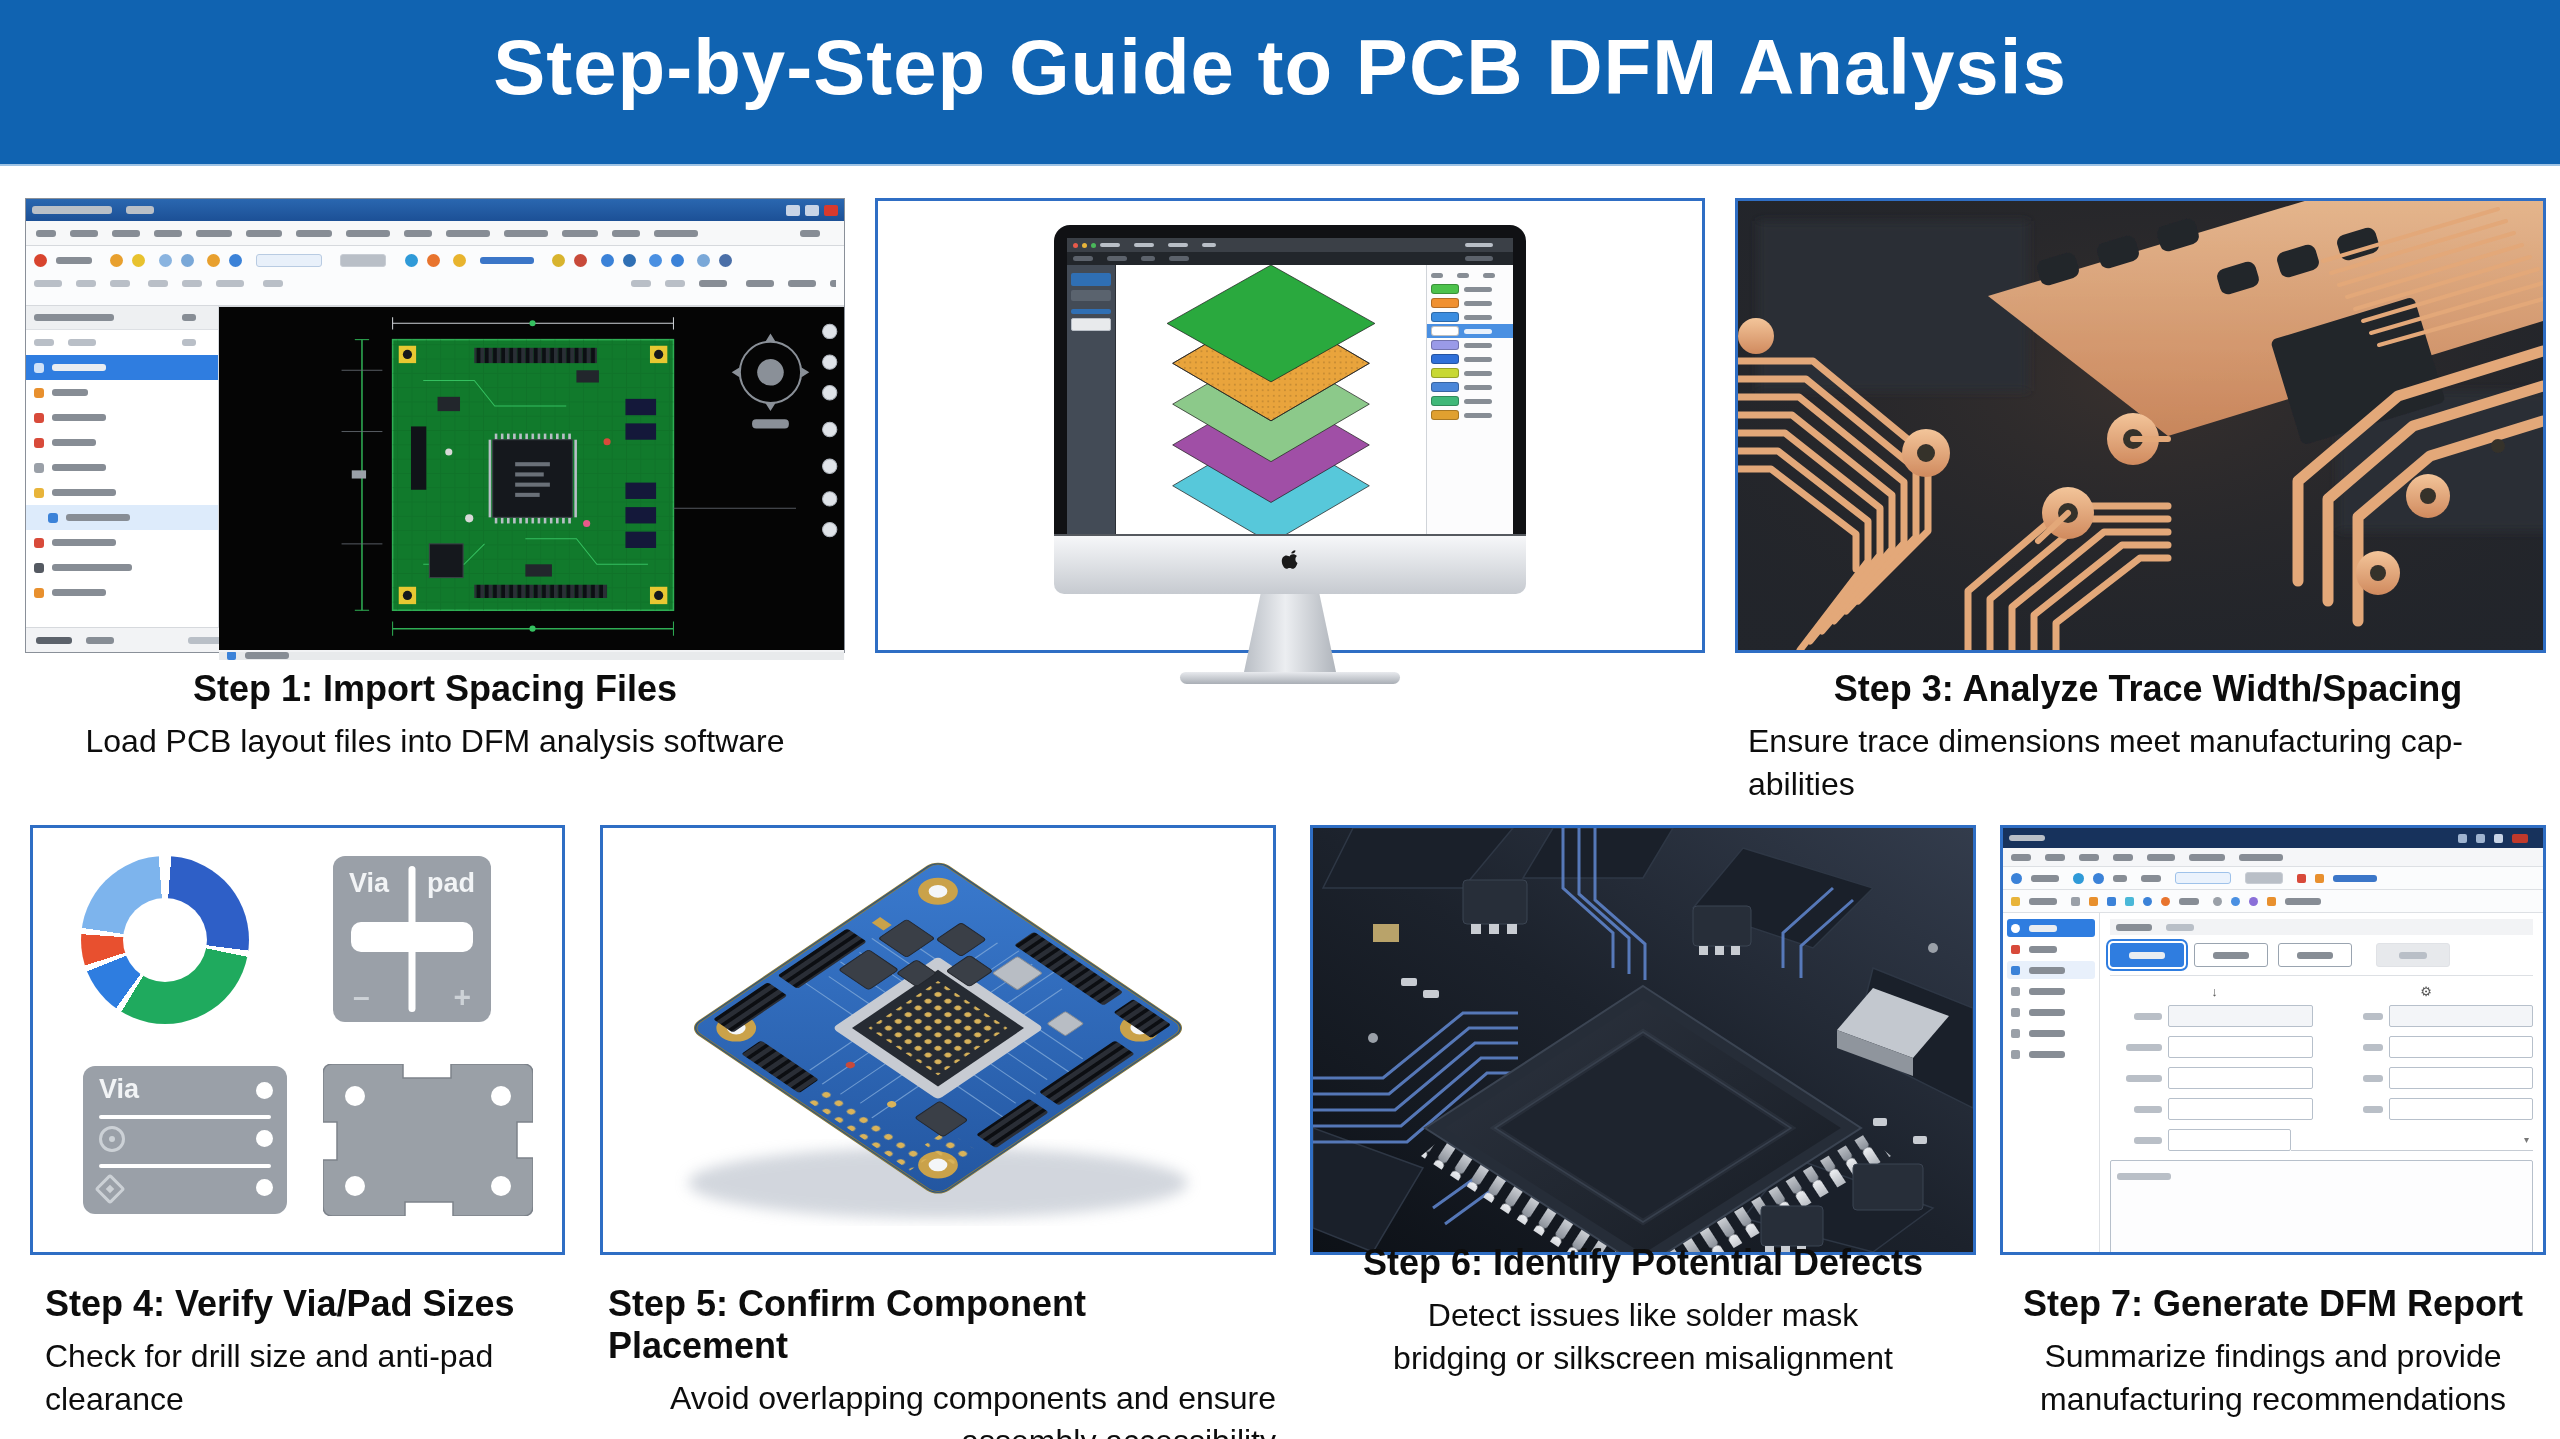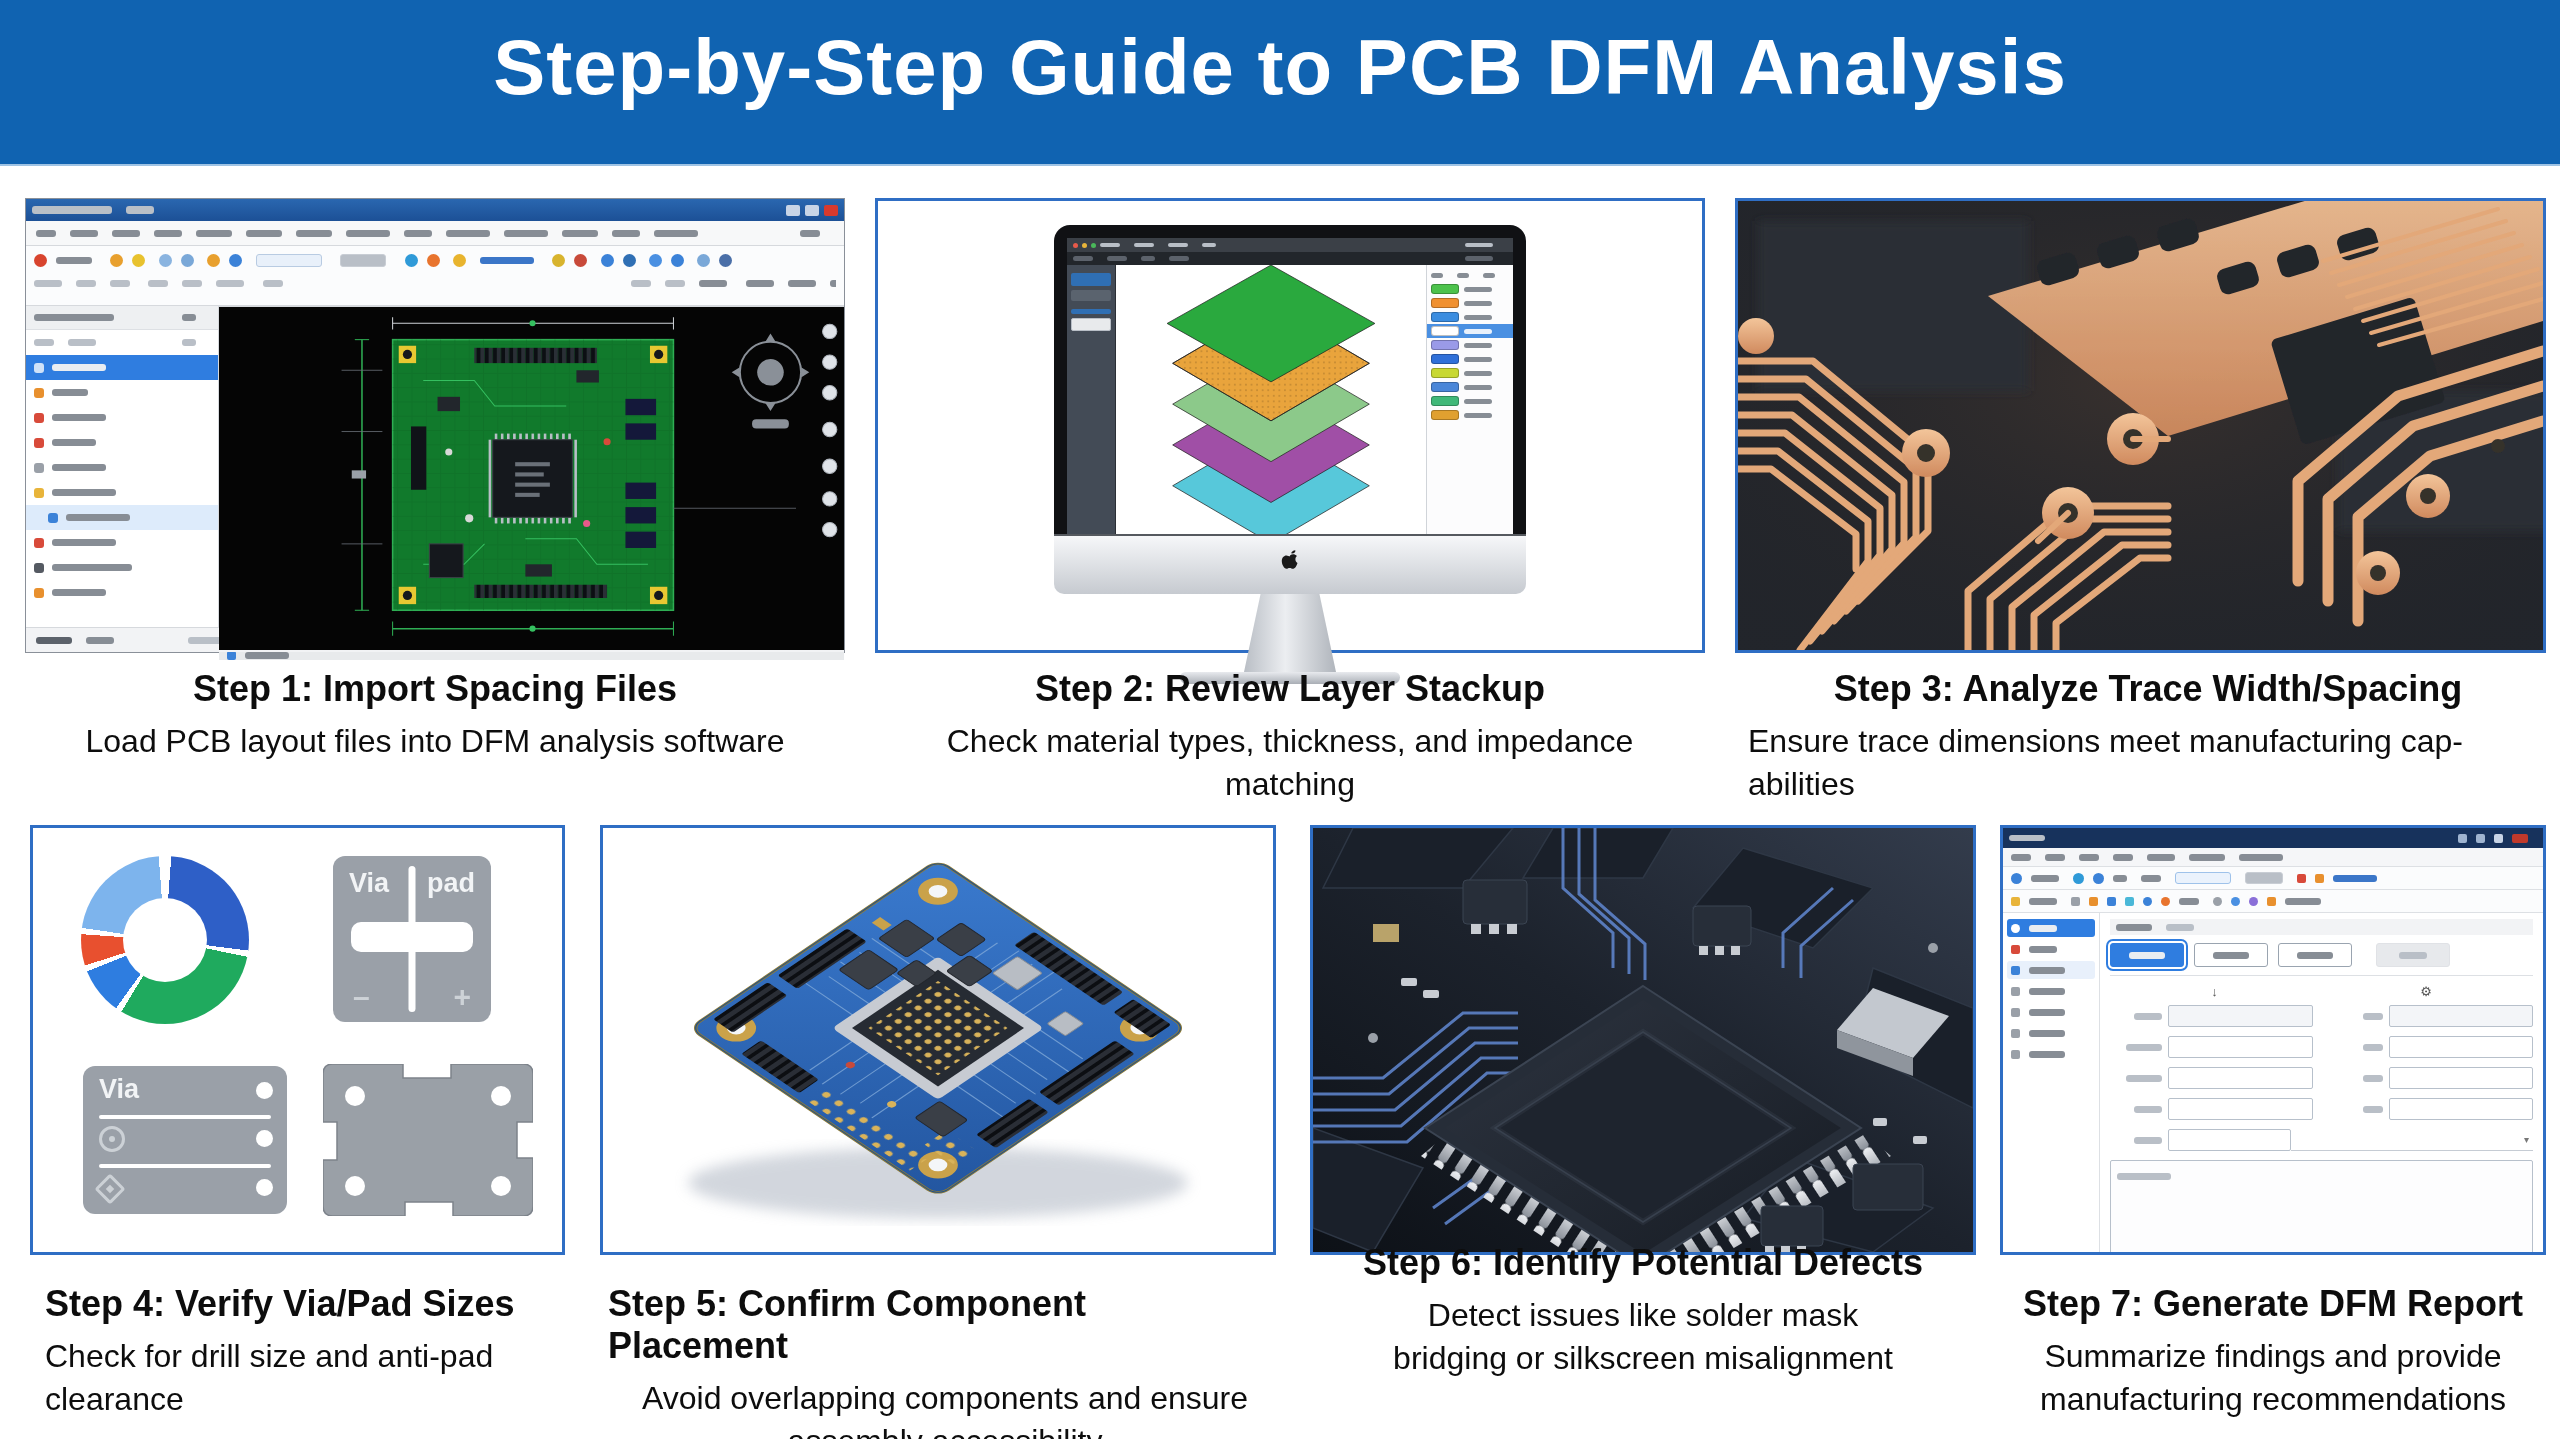--- a/index.html
+++ b/index.html
@@ -20,21 +20,21 @@
   .p6{left:1310px;top:825px;width:666px;height:430px;overflow:hidden;}
   .p7{left:2000px;top:825px;width:546px;height:430px;overflow:hidden;}
   
   .cap{position:absolute;color:#0d0d0d;}
   .cap-title{font-size:36px;font-weight:bold;text-align:center;margin-bottom:10px;}
   .cap-line{font-size:32px;line-height:43px;}
   .c1{left:25px;top:668px;width:820px;text-align:center;}
   .c2{left:875px;top:668px;width:830px;text-align:center;}
   .c3{left:1748px;top:668px;width:800px;} .c3 .cap-line{text-align:left;}
   .c4{left:45px;top:1283px;width:510px;} .c4 .cap-line{text-align:left;}
-  .c5{left:608px;top:1283px;width:668px;} .c5 .cap-line{text-align:center;padding-left:6px;}
+  .c5{left:608px;top:1283px;width:668px;} .c5 .cap-line{text-align:right;padding-left:6px;}
   .c6{left:1310px;top:1242px;width:666px;text-align:center;}
   .c7{left:2000px;top:1283px;width:546px;text-align:center;}
   
   .b{height:7px;border-radius:3px;background:#878d95;display:inline-block;vertical-align:middle;margin-right:14px;}
   .bl{background:#b9bfc7;} .bw{background:#e9edf1;} .bd{background:#5c626b;}
   .w1{width:14px}.w2{width:20px}.w3{width:28px}.w4{width:36px}.w5{width:44px}.w6{width:54px}.w7{width:64px}.w8{width:80px}
   .ic{width:13px;height:13px;border-radius:50%;display:inline-block;vertical-align:middle;margin-right:9px;}
   .sq{width:9px;height:9px;border-radius:2px;display:inline-block;vertical-align:middle;margin-right:9px;}
   .row{white-space:nowrap;overflow:hidden;}
   
@@ -916,25 +916,20 @@
 
         </div>
       </div>
     </div>
   </div>
 
   <div class="cap c1">
     <div class="cap-title">Step 1: Import Spacing Files</div>
     <div class="cap-line">Load PCB layout files into DFM analysis software</div>
   </div>
-  <div class="cap c2">
-    <div class="cap-title">Step 2: Review Layer Stackup</div>
-    <div class="cap-line">Check material types, thickness, and impedance</div>
-    <div class="cap-line">matching</div>
-  </div>
   <div class="cap c3">
     <div class="cap-title">Step 3: Analyze Trace Width/Spacing</div>
     <div class="cap-line">Ensure trace dimensions meet manufacturing cap-</div>
     <div class="cap-line">abilities</div>
   </div>
   <div class="cap c4">
     <div class="cap-title" style="text-align:left">Step 4: Verify Via/Pad Sizes</div>
     <div class="cap-line">Check for drill size and anti-pad</div>
     <div class="cap-line">clearance</div>
   </div>

